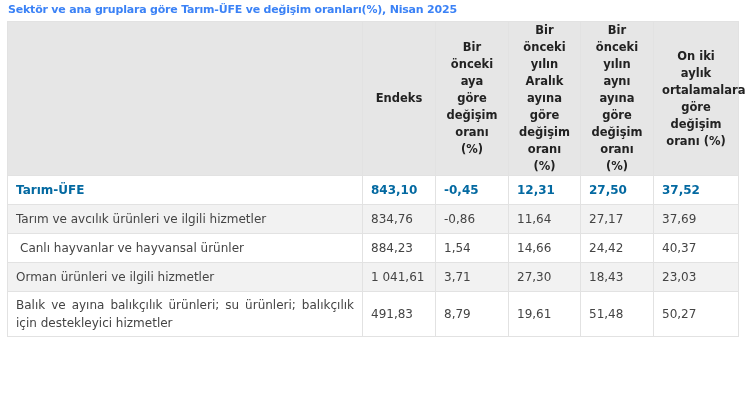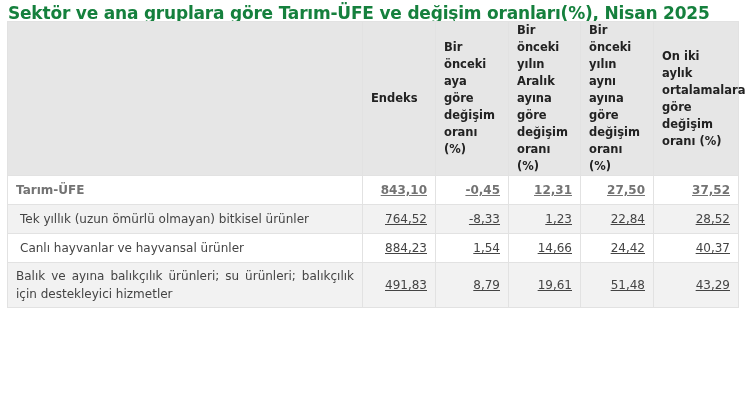--- a/index.html
+++ b/index.html
@@ -1,24 +1,24 @@
 <!DOCTYPE html>
 <html><head>
 <meta charset="utf-8">
 <style>
   html, body { margin: 0; padding: 0; background: #ffffff; }
   body { width: 755px; height: 410px; overflow: hidden; font-family: "DejaVu Sans", sans-serif; color: #333; }
-  .title { position: absolute; left: 8px; top: 3px; font-size: 17px; font-weight: bold; color: #15803d; letter-spacing: -0.2px; white-space: nowrap; }
+  .title { position: absolute; left: 8px; top: 3px; font-size: 11px; font-weight: bold; color: #3b82f6; letter-spacing: -0.2px; white-space: nowrap; }
   table { position: absolute; left: 7px; top: 21px; width: 731px; border-collapse: collapse; font-size: 12px; table-layout: fixed; }
   th, td { border: 1px solid #e2e2e2; padding: 0 8px; }
-  thead th { background: #e6e6e6; font-weight: bold; color: #222; text-align: left; vertical-align: middle; height: 121px; line-height: 17px; font-size: 11.5px; }
+  thead th { background: #e6e6e6; font-weight: bold; color: #222; text-align: center; vertical-align: middle; height: 121px; line-height: 17px; font-size: 11.5px; }
   td { height: 28px; }
-  td.num { text-align: right; color: #444; text-decoration: underline; }
+  td.num { color: #444; }
   td.label { text-align: left; color: #444; }
-  tr.bold td { font-weight: bold; color: #737373; }
+  tr.bold td { font-weight: bold; color: #0369a1; }
   tbody tr:nth-child(even) td { background: #f2f2f2; }
   tbody tr:nth-child(odd) td { background: #ffffff; }
   td.indent { padding-left: 12px; }
   tr.tall td { height: 44px; line-height: 18px; }
   td.justify { text-align: justify; }
 </style>
 </head>
 <body>
 
 <div class="title">Sektör ve ana gruplara göre Tarım-ÜFE ve değişim oranları(%), Nisan 2025</div>
@@ -45,37 +45,45 @@
   <tbody>
     <tr class="bold">
       <td class="label">Tarım-ÜFE</td>
       <td class="num">843,10</td>
       <td class="num">-0,45</td>
       <td class="num">12,31</td>
       <td class="num">27,50</td>
       <td class="num">37,52</td>
     </tr>
     <tr>
-      <td class="label indent">Tek yıllık (uzun ömürlü olmayan) bitkisel ürünler</td>
-      <td class="num">764,52</td>
-      <td class="num">-8,33</td>
-      <td class="num">1,23</td>
-      <td class="num">22,84</td>
-      <td class="num">28,52</td>
+      <td class="label">Tarım ve avcılık ürünleri ve ilgili hizmetler</td>
+      <td class="num">834,76</td>
+      <td class="num">-0,86</td>
+      <td class="num">11,64</td>
+      <td class="num">27,17</td>
+      <td class="num">37,69</td>
     </tr>
     <tr>
       <td class="label indent">Canlı hayvanlar ve hayvansal ürünler</td>
       <td class="num">884,23</td>
       <td class="num">1,54</td>
       <td class="num">14,66</td>
       <td class="num">24,42</td>
       <td class="num">40,37</td>
     </tr>
+    <tr>
+      <td class="label">Orman ürünleri ve ilgili hizmetler</td>
+      <td class="num">1 041,61</td>
+      <td class="num">3,71</td>
+      <td class="num">27,30</td>
+      <td class="num">18,43</td>
+      <td class="num">23,03</td>
+    </tr>
     <tr class="tall">
       <td class="label justify">Balık ve ayına balıkçılık ürünleri; su ürünleri; balıkçılık için destekleyici hizmetler</td>
       <td class="num">491,83</td>
       <td class="num">8,79</td>
       <td class="num">19,61</td>
       <td class="num">51,48</td>
-      <td class="num">43,29</td>
+      <td class="num">50,27</td>
     </tr>
   </tbody>
 </table>
 
 </body></html>

